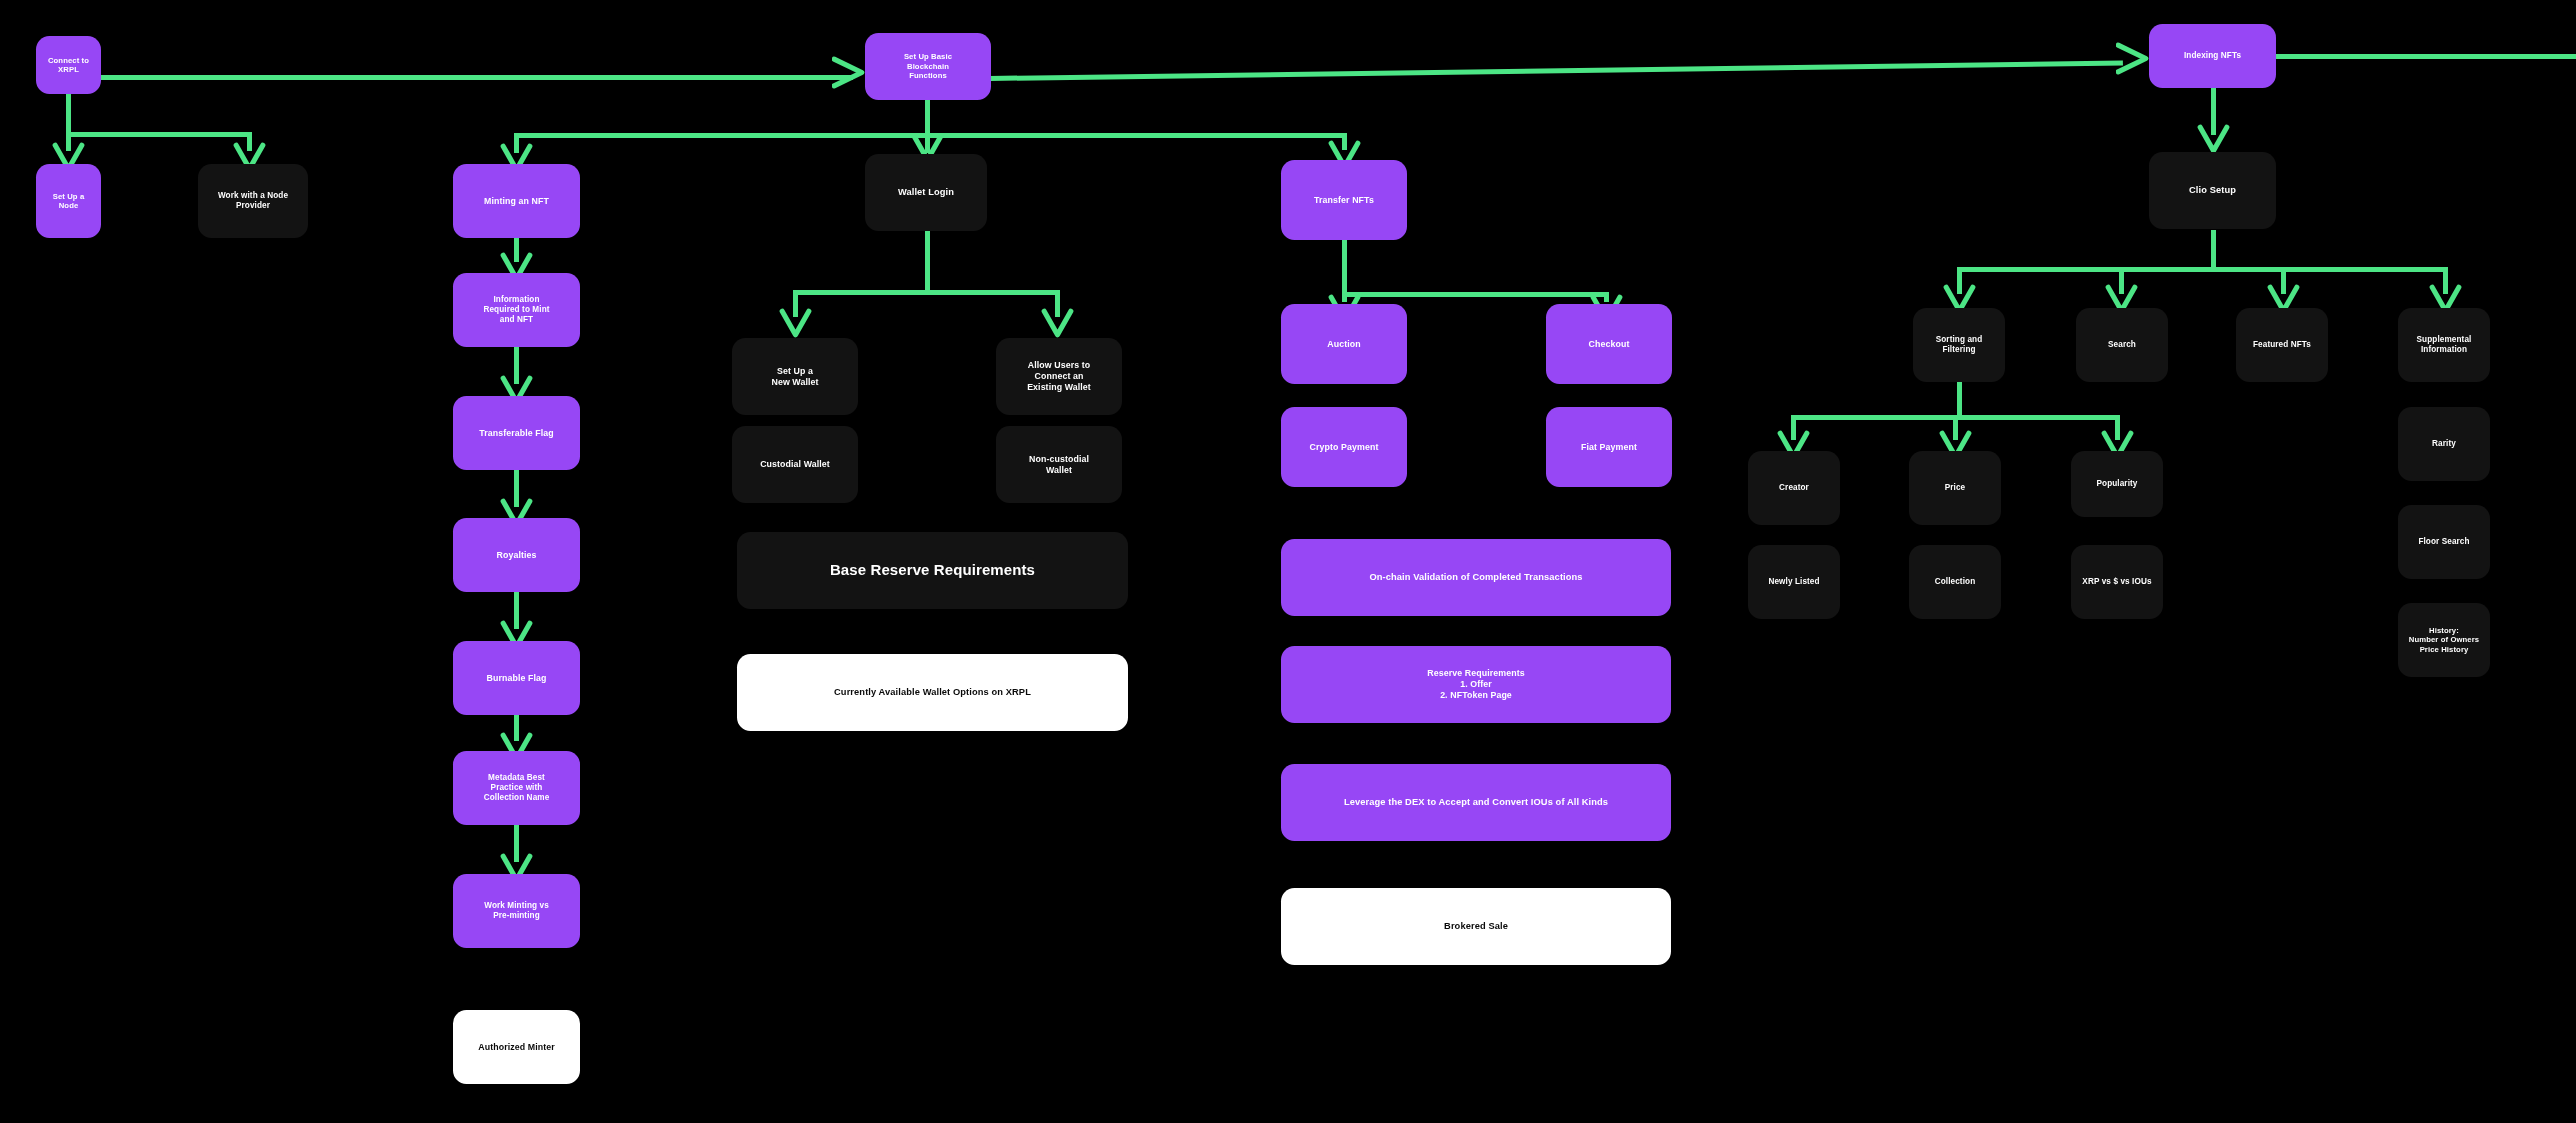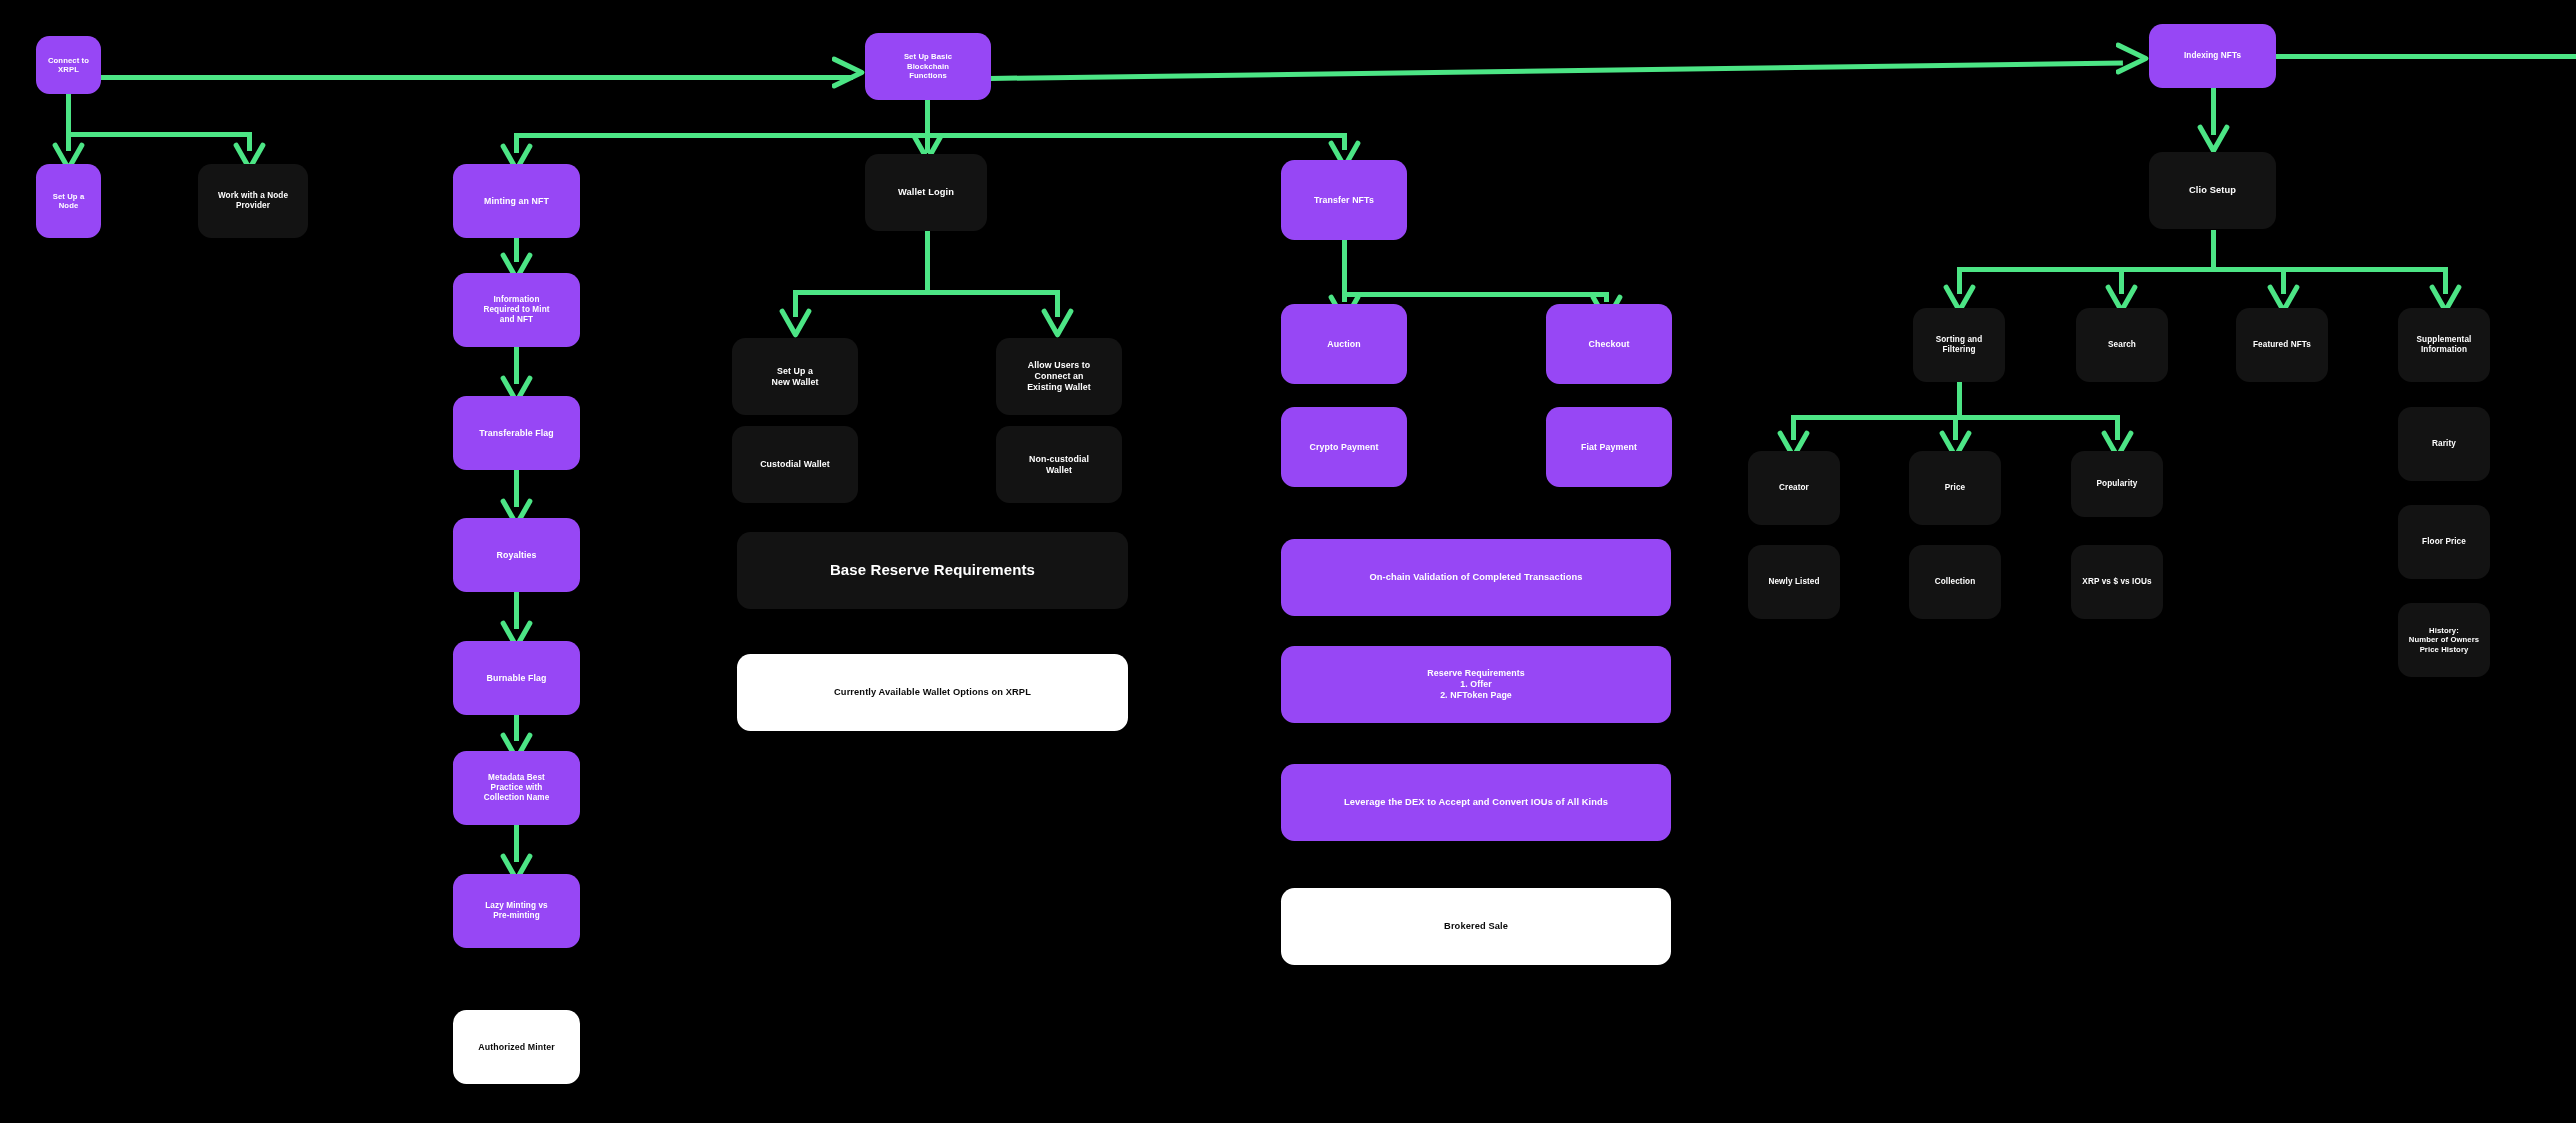--- a/index.html
+++ b/index.html
@@ -231,21 +231,21 @@
       <div class="node purple" style="left: 453px; top: 164px; width: 127px; height: 74px; font-size: 8.8px;">Minting an NFT</div>
       <div class="node purple" style="left: 453px; top: 273px; width: 127px; height: 74px; font-size: 8.2px;">Information
 Required to Mint
 and NFT</div>
       <div class="node purple" style="left: 453px; top: 396px; width: 127px; height: 74px; font-size: 8.8px;">Transferable Flag</div>
       <div class="node purple" style="left: 453px; top: 518px; width: 127px; height: 74px; font-size: 8.8px;">Royalties</div>
       <div class="node purple" style="left: 453px; top: 641px; width: 127px; height: 74px; font-size: 8.8px;">Burnable Flag</div>
       <div class="node purple" style="left: 453px; top: 751px; width: 127px; height: 74px; font-size: 8.2px;">Metadata Best
 Practice with
 Collection Name</div>
-      <div class="node purple" style="left: 453px; top: 874px; width: 127px; height: 74px; font-size: 8.2px;">Lazy Minting vs
+      <div class="node purple" style="left: 453px; top: 874px; width: 127px; height: 74px; font-size: 8.2px;">Work Minting vs
 Pre-minting</div>
       <div class="node white" style="left: 453px; top: 1010px; width: 127px; height: 74px; font-size: 8.8px;">Authorized Minter</div>
       <div class="node dark" style="left: 865px; top: 154px; width: 122px; height: 77px; font-size: 9.3px;">Wallet Login</div>
       <div class="node dark" style="left: 732px; top: 338px; width: 126px; height: 77px; font-size: 8.8px;">Set Up a
 New Wallet</div>
       <div class="node dark" style="left: 996px; top: 338px; width: 126px; height: 77px; font-size: 8.8px;">Allow Users to
 Connect an
 Existing Wallet</div>
       <div class="node dark" style="left: 732px; top: 426px; width: 126px; height: 77px; font-size: 8.8px;">Custodial Wallet</div>
       <div class="node dark" style="left: 996px; top: 426px; width: 126px; height: 77px; font-size: 8.8px;">Non-custodial
@@ -270,20 +270,20 @@
       <div class="node dark" style="left: 2236px; top: 308px; width: 92px; height: 74px; font-size: 8.2px;">Featured NFTs</div>
       <div class="node dark" style="left: 2398px; top: 308px; width: 92px; height: 74px; font-size: 8.2px;">Supplemental
 Information</div>
       <div class="node dark" style="left: 1748px; top: 451px; width: 92px; height: 74px; font-size: 8.2px;">Creator</div>
       <div class="node dark" style="left: 1909px; top: 451px; width: 92px; height: 74px; font-size: 8.2px;">Price</div>
       <div class="node dark" style="left: 2071px; top: 451px; width: 92px; height: 66px; font-size: 8.2px;">Popularity</div>
       <div class="node dark" style="left: 1748px; top: 545px; width: 92px; height: 74px; font-size: 8.2px;">Newly Listed</div>
       <div class="node dark" style="left: 1909px; top: 545px; width: 92px; height: 74px; font-size: 8.2px;">Collection</div>
       <div class="node dark" style="left: 2071px; top: 545px; width: 92px; height: 74px; font-size: 8.2px;">XRP vs $ vs IOUs</div>
       <div class="node dark" style="left: 2398px; top: 407px; width: 92px; height: 74px; font-size: 8.2px;">Rarity</div>
-      <div class="node dark" style="left: 2398px; top: 505px; width: 92px; height: 74px; font-size: 8.2px;">Floor Price</div>
+      <div class="node dark" style="left: 2398px; top: 505px; width: 92px; height: 74px; font-size: 8.2px;">Floor Search</div>
       <div class="node dark" style="left: 2398px; top: 603px; width: 92px; height: 74px; font-size: 7.7px;">History:
 Number of Owners
 Price History</div>
     </div>
 
 </div>
 
 
 </body></html>

